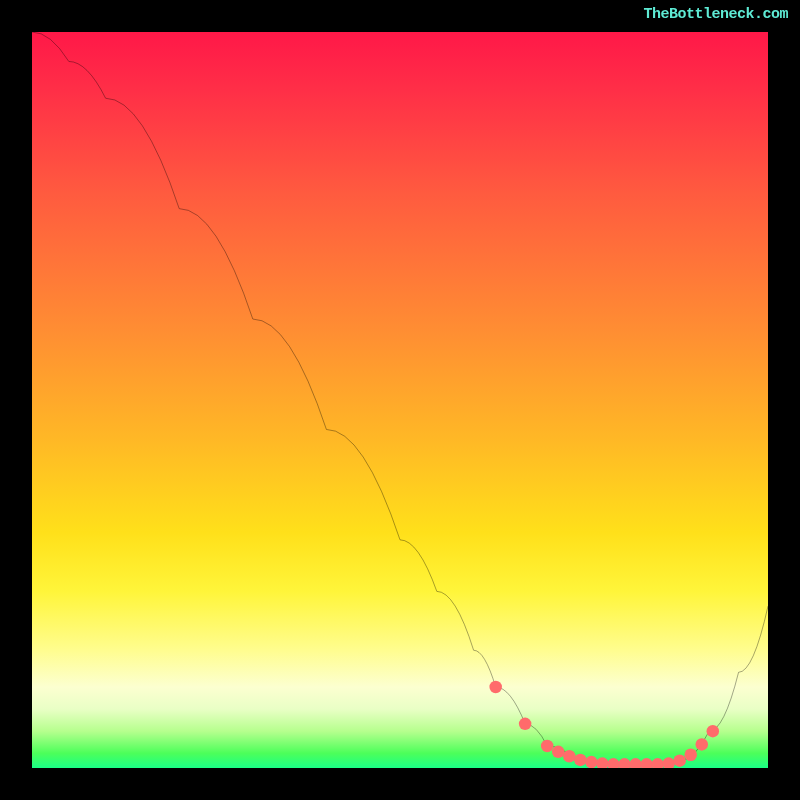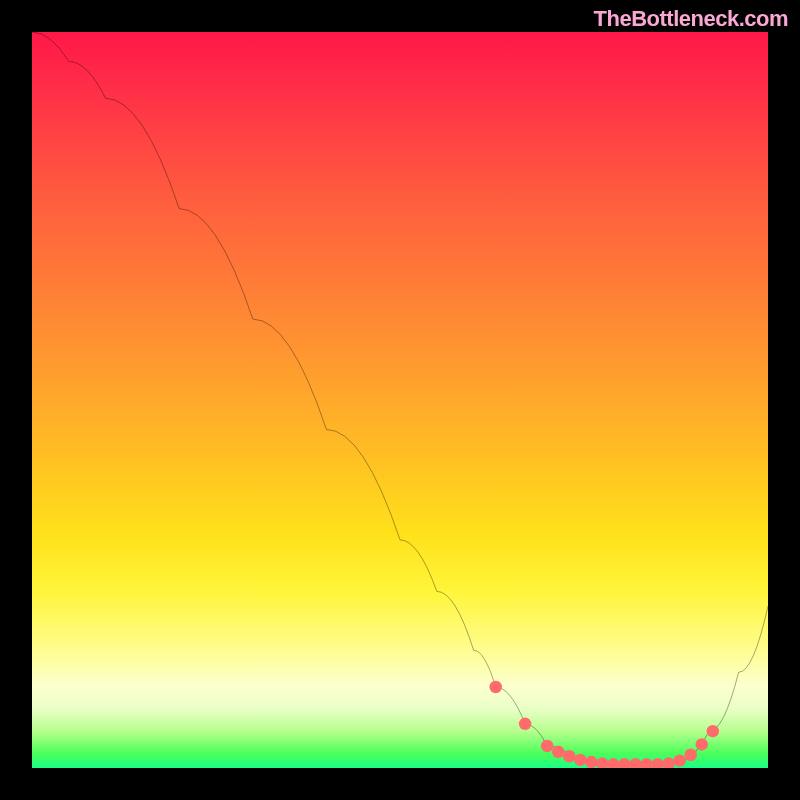--- a/index.html
+++ b/index.html
@@ -14,25 +14,26 @@
   .frame {
     position: relative;
     width: 800px;
     height: 800px;
     background: #000;
   }
   .watermark {
     position: absolute;
     top: 6px;
     right: 12px;
-    font-size: 22px;
+    font-size: 15px;
     font-weight: bold;
-    color: #f9a8d4;
+    color: #5eead4;
     letter-spacing: -0.5px;
     z-index: 5;
+    font-family: Liberation Mono, monospace;
   }
   .plot {
     position: absolute;
     left: 32px;
     top: 32px;
     width: 736px;
     height: 736px;
     
     background: linear-gradient(
       to bottom,

